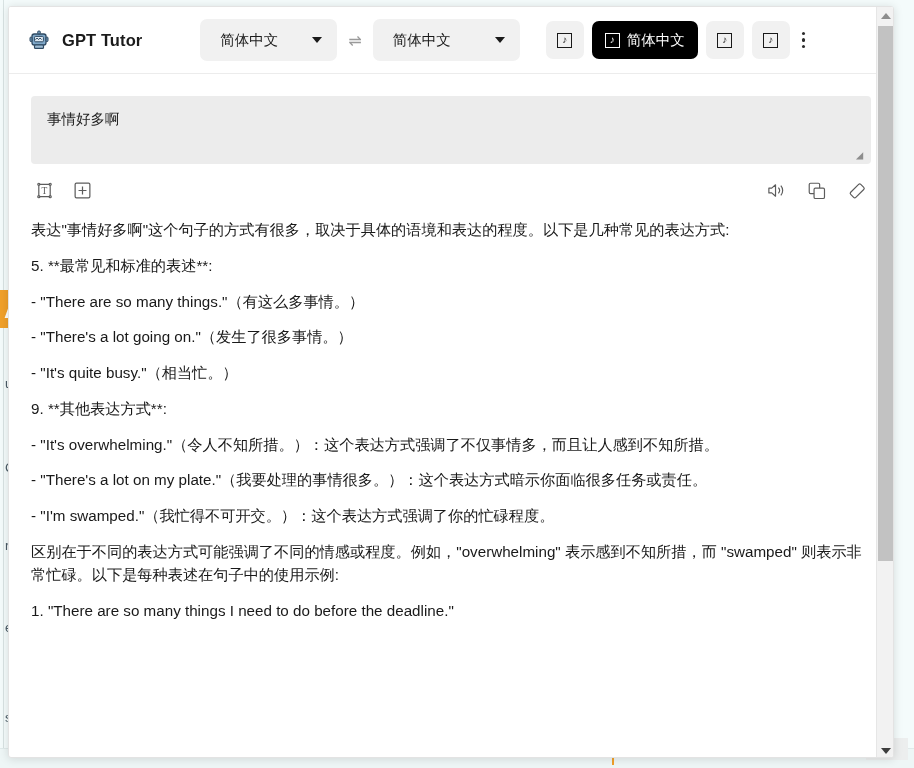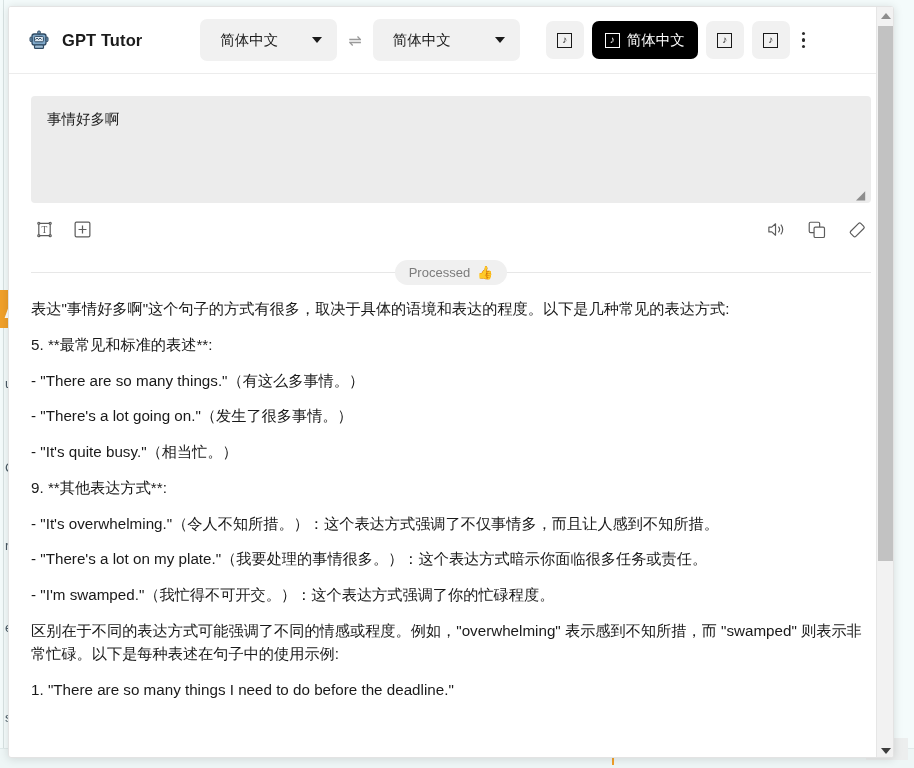--- a/index.html
+++ b/index.html
@@ -140,22 +140,23 @@
     display: flex; flex-direction: column; gap: 3px; align-items: center;
   }
   #kebab i { width: 3.2px; height: 3.2px; background: #2b2b2b; border-radius: 50%; display: block; }
 
   
   #composer { padding: 22px 22px 0 22px; background: #fff; }
   #textarea-box {
     position: relative;
     background: #ececec;
     border-radius: 4px;
-    height: 107px;
+    height: 68px;
     padding: 14px 16px;
+    font-family: Liberation Mono, monospace;
   }
   #composer-text { font-size: 14.5px; color: #1e1e1e; }
   #resize-grip {
     position: absolute; right: 3px; bottom: 2px;
     width: 12px; height: 12px;
     color: #8d8d8d; font-size: 12px; line-height: 12px;
   }
   #composer-tools {
     display: flex; align-items: center;
     padding: 11px 4px 0 4px;
@@ -333,27 +334,20 @@
         </span>
         <span class="tool-ico">
           <svg width="19" height="19" viewBox="0 0 20 20" fill="none" stroke="#5c5c5c" stroke-width="1.25">
             <rect x="2.2" y="6.6" width="15" height="7.6" rx="1.6" transform="rotate(-45 9.7 10.4)"></rect>
           </svg>
         </span>
       </div>
     </div>
   </div>
 
-  <div id="divider-row">
-    <div id="divider-line"></div>
-    <div id="processed-pill">
-      <span>Processed</span>
-      <span id="thumb-emoji">👍</span>
-    </div>
-  </div>
 
   <div id="answer">
     <p>表达"事情好多啊"这个句子的方式有很多，取决于具体的语境和表达的程度。以下是几种常见的表达方式:</p>
     <p>5. **最常见和标准的表述**:</p>
     <p>- "There are so many things."（有这么多事情。）</p>
     <p>- "There's a lot going on."（发生了很多事情。）</p>
     <p>- "It's quite busy."（相当忙。）</p>
     <p>9. **其他表达方式**:</p>
     <p>- "It's overwhelming."（令人不知所措。）：这个表达方式强调了不仅事情多，而且让人感到不知所措。</p>
     <p>- "There's a lot on my plate."（我要处理的事情很多。）：这个表达方式暗示你面临很多任务或责任。</p>

